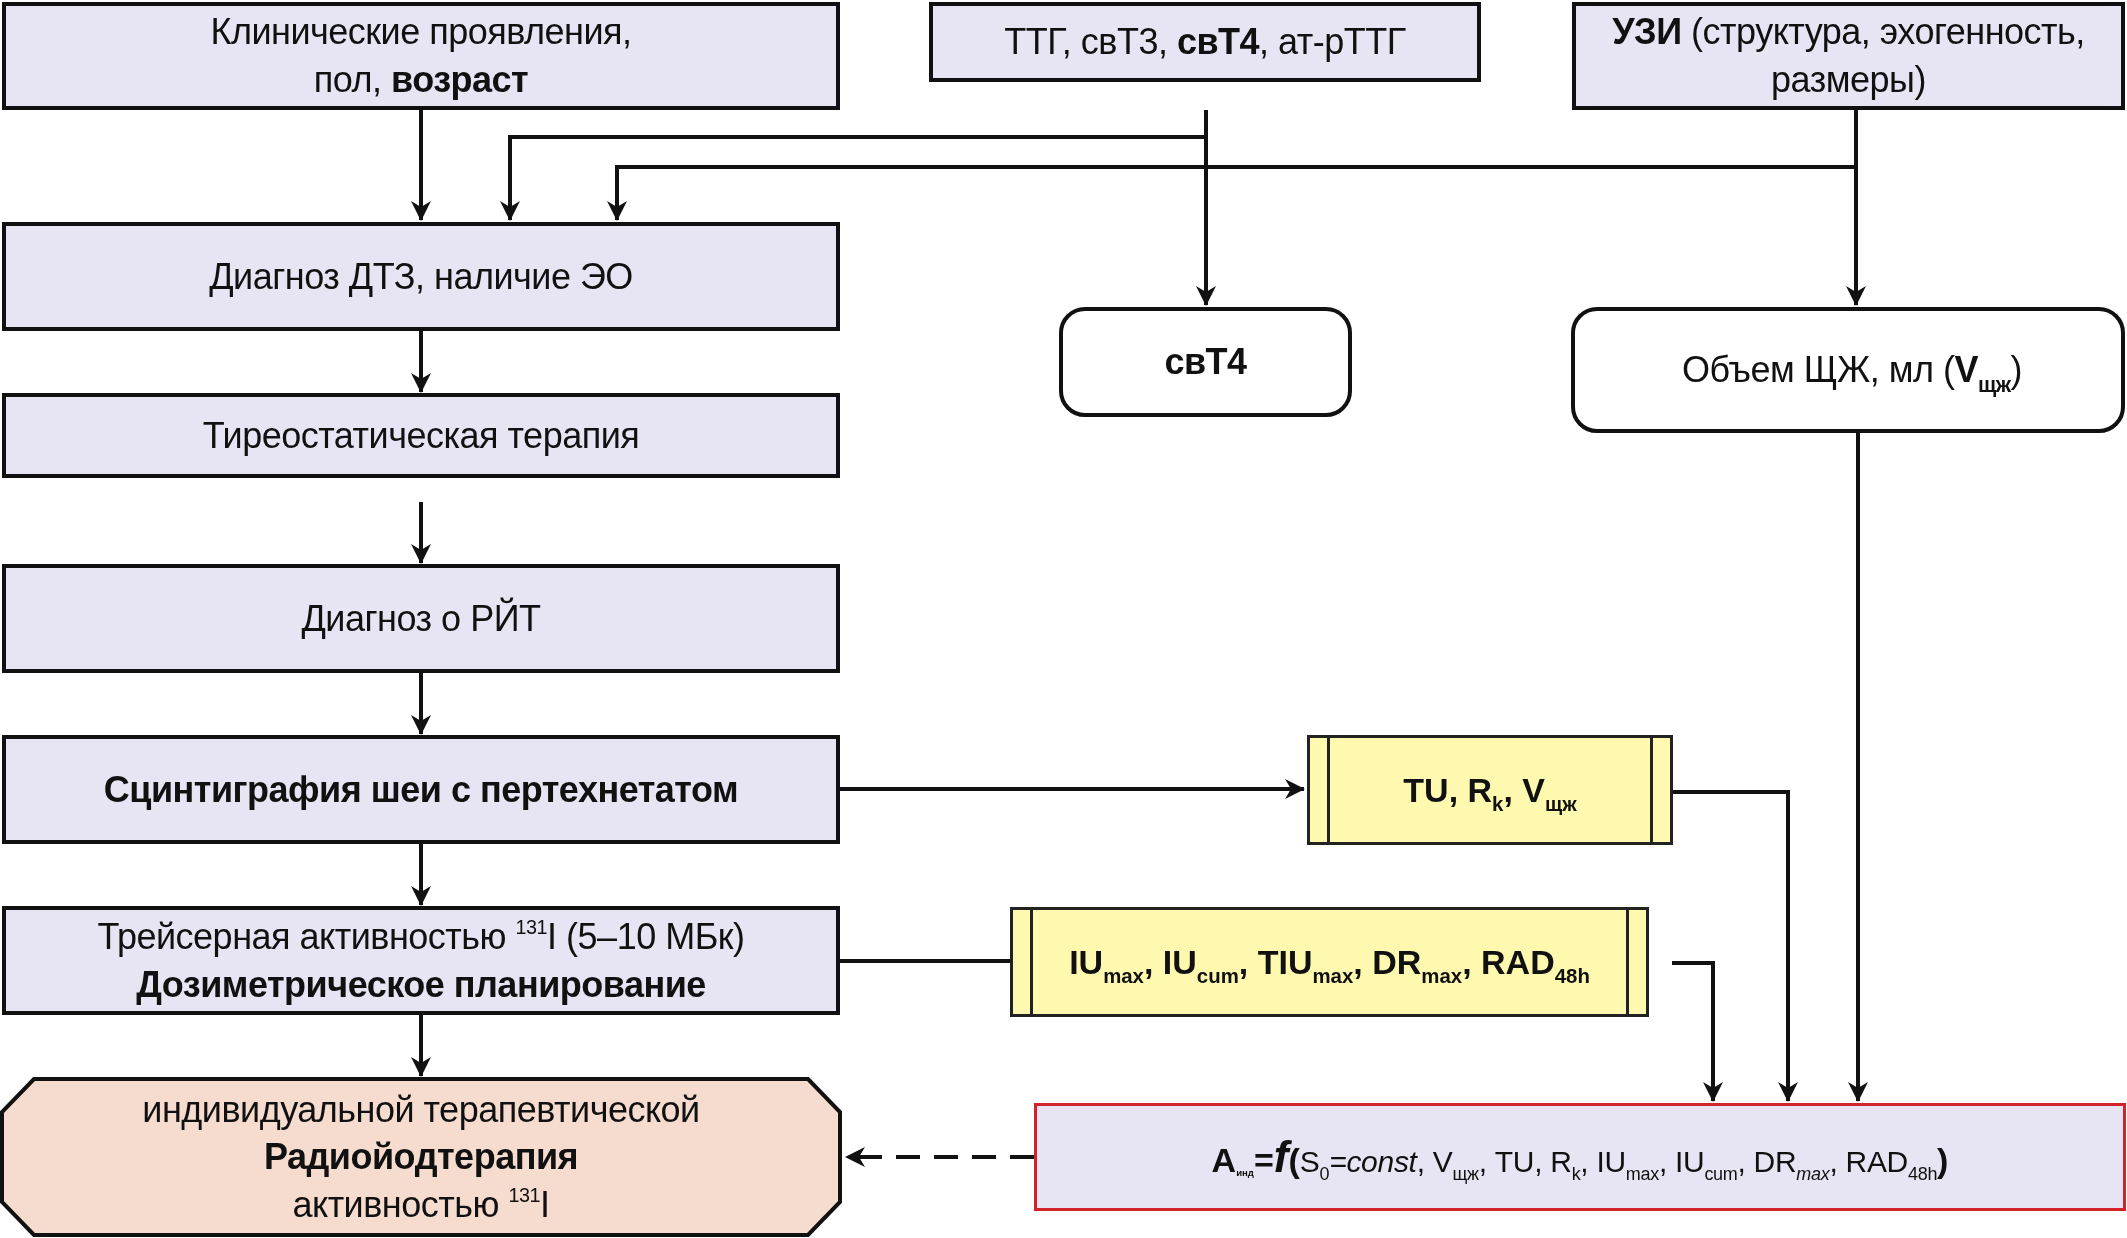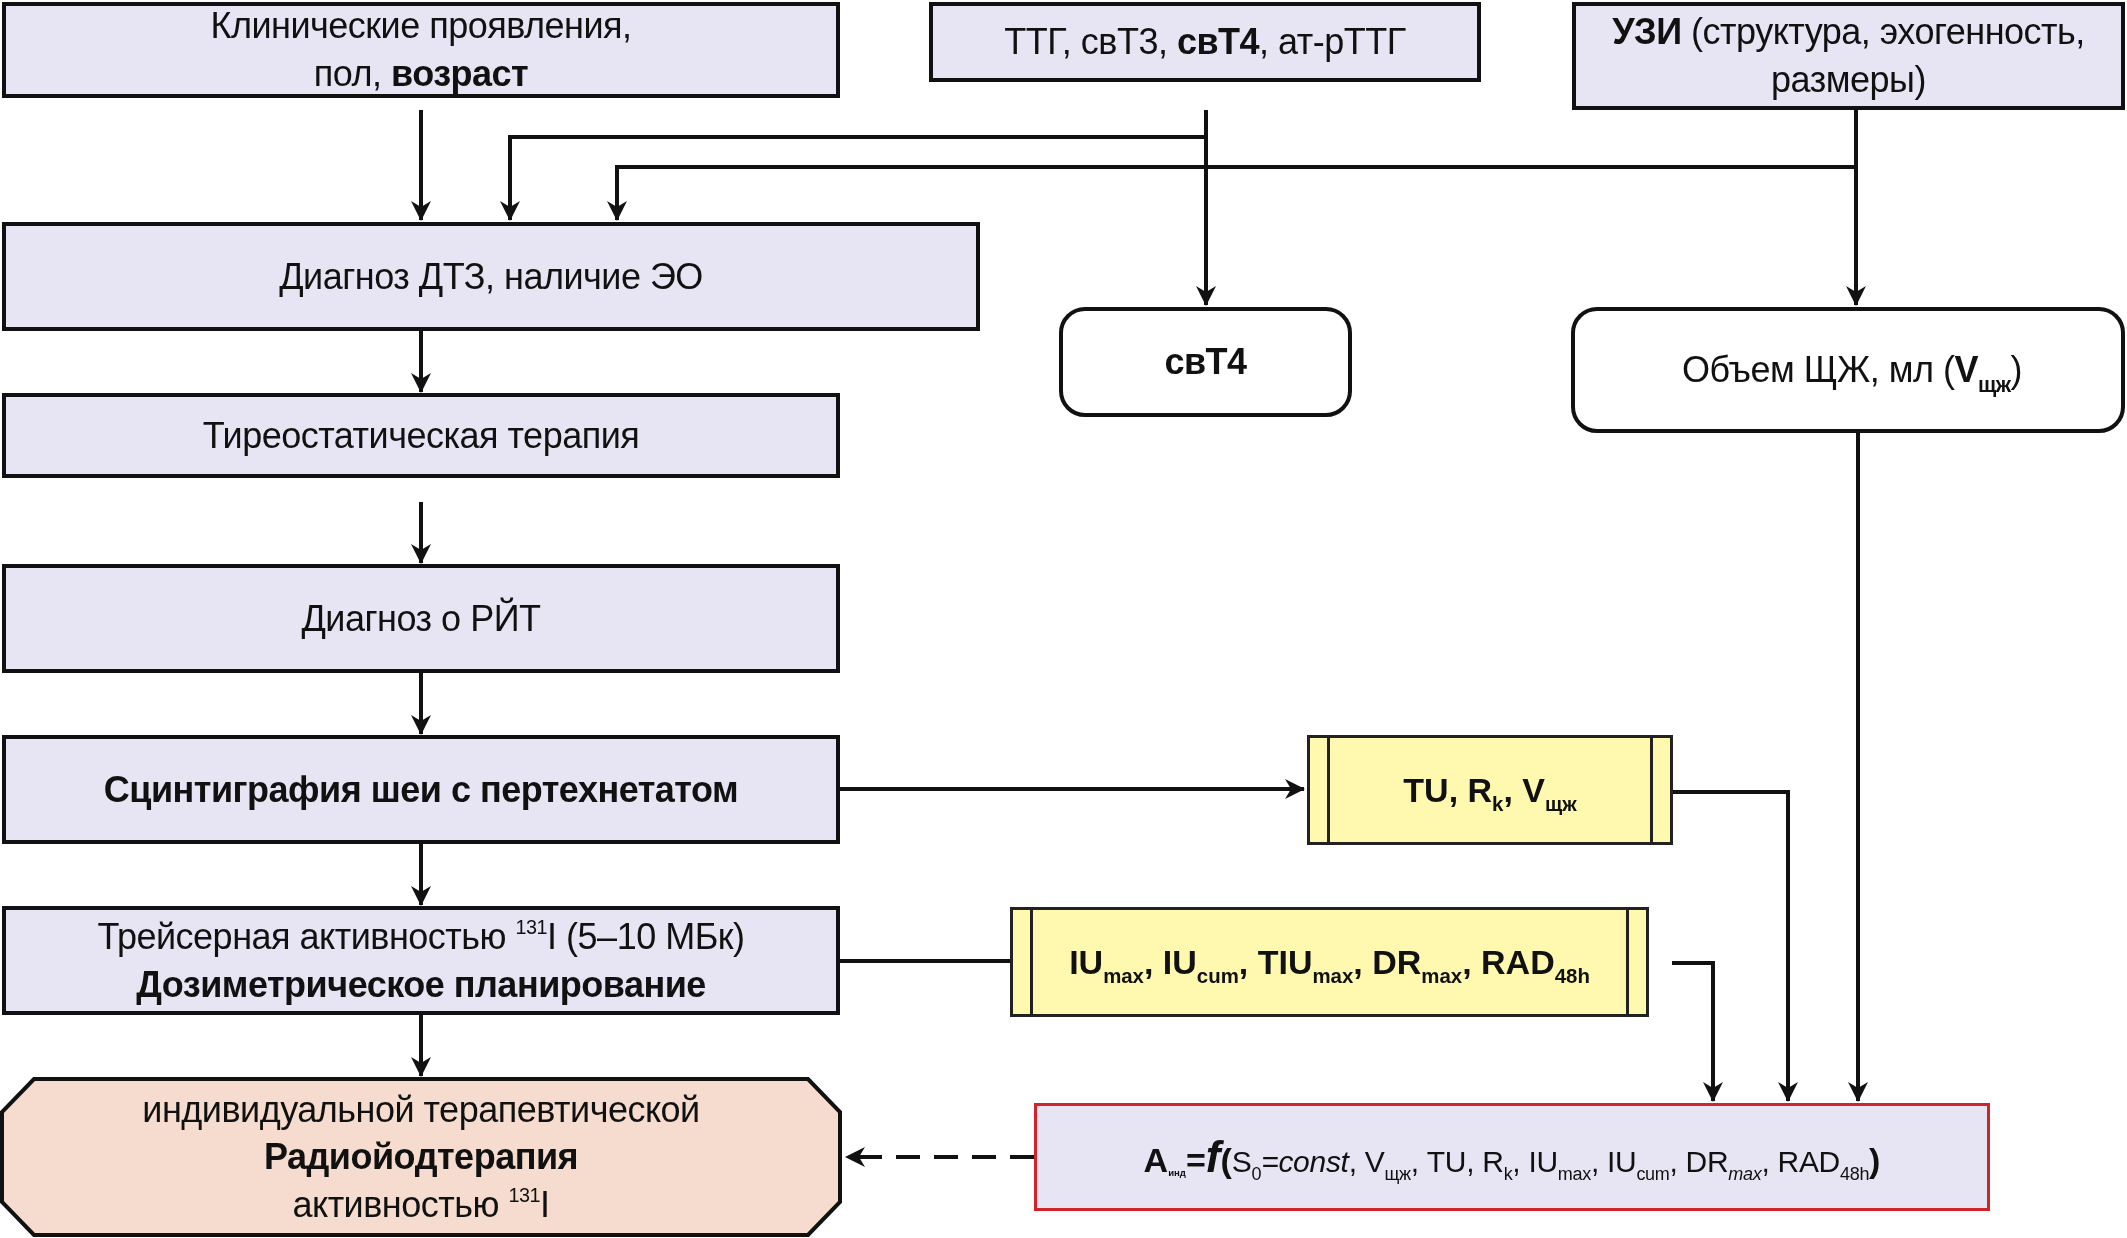--- a/index.html
+++ b/index.html
@@ -47,42 +47,42 @@
     <path d="M839,789 H1304" marker-end="url(#ah)"></path>
     <path d="M839,961 H1031" marker-end="url(#ah)"></path>
     <path d="M1672,963 H1713 V1101" marker-end="url(#ah)"></path>
     <path d="M1672,792 H1788 V1101" marker-end="url(#ah)"></path>
     <path d="M1858,417 V1101" marker-end="url(#ah)"></path>
     <path d="M1034,1157 H846" stroke-dasharray="24,14" marker-end="url(#ah)"></path>
   </g>
   <polygon points="34,1079 808,1079 840,1112 840,1202 808,1235 34,1235 2,1202 2,1112" fill="#f6dccf" stroke="#111" stroke-width="4"></polygon>
 </svg>
 
-<div class="box lav" style="left:2px;top:2px;width:838px;height:96px;">
+<div class="box lav" style="left:2px;top:2px;width:838px;height:108px;">
   <div class="t">Клинические проявления,</div>
   <div class="t"><span>пол, </span><span class="b">возраст</span></div>
 </div>
 
 <div class="box lav" style="left:929px;top:2px;width:552px;height:80px;">
   <div class="t"><span>ТТГ, свТ3, </span><span class="b">свТ4</span><span>, ат-рТТГ</span></div>
 </div>
 
 <div class="box lav" style="left:1572px;top:2px;width:553px;height:108px;">
   <div class="t"><span class="b">УЗИ</span><span> (структура, эхогенность,</span></div>
   <div class="t">размеры)</div>
 </div>
 
 <div class="box white-rounded" style="left:1059px;top:307px;width:293px;height:110px;">
   <div class="t b">свТ4</div>
 </div>
 <div class="box white-rounded" style="left:1571px;top:307px;width:554px;height:126px;padding-left:8px;">
   <div class="t"><span>Объем ЩЖ, мл (</span><span class="b">V</span><sub class="s b">щж</sub><span>)</span></div>
 </div>
 
-<div class="box lav" style="left:2px;top:222px;width:978px;height:109px;">
+<div class="box lav" style="left:2px;top:222px;width:838px;height:109px;">
   <div class="t">Диагноз ДТЗ, наличие ЭО</div>
 </div>
 <div class="box lav" style="left:2px;top:393px;width:838px;height:85px;text-align:right;">
   <div class="t">Тиреостатическая терапия</div>
 </div>
 <div class="box lav" style="left:2px;top:564px;width:838px;height:109px;">
   <div class="t">Диагноз о РЙТ</div>
 </div>
 <div class="box lav" style="left:2px;top:735px;width:838px;height:109px;">
   <div class="t b">Сцинтиграфия шеи с пертехнетатом</div>
@@ -98,15 +98,15 @@
   <div class="t"><span>активностью </span><sup class="s">131</sup><span>I</span></div>
 </div>
 
 <div class="box yellow" style="left:1307px;top:735px;width:366px;height:110px;">
   <div class="big" id="scint-params"><span>TU</span><span>, </span><span>R</span><sub class="s">k</sub><span>, </span><span>V</span><sub class="s">щж</sub></div>
 </div>
 <div class="box yellow" style="left:1010px;top:907px;width:639px;height:110px;">
   <div class="big" id="dosi-params"><span>IU</span><sub class="s">max</sub><span>, </span><span>IU</span><sub class="s">cum</sub><span>, </span><span>TIU</span><sub class="s">max</sub><span>, </span><span>DR</span><sub class="s">max</sub><span>, </span><span>RAD</span><sub class="s">48h</sub></div>
 </div>
 
-<div class="box formula-box" style="left:1034px;top:1103px;width:956px;height:108px;">
+<div class="box formula-box" style="left:1034px;top:1103px;width:1092px;height:108px;">
   <div id="formula" style="white-space:nowrap;"><span class="big">A</span><sub class="s big">инд</sub><span class="big">=</span><span class="fx">f</span><span class="big">(</span><span class="formula"><span>S</span><sub class="s">0</sub><span class="i">=const</span><span>, </span><span>V</span><sub class="s">щж</sub><span>, </span><span>TU</span><span>, </span><span>R</span><sub class="s">k</sub><span>, </span><span>IU</span><sub class="s">max</sub><span>, </span><span>IU</span><sub class="s">cum</sub><span>, </span><span>DR</span><sub class="s i">max</sub><span>, </span><span>RAD</span><sub class="s">48h</sub></span><span class="big">)</span></div>
 </div>
 
 </body></html>

